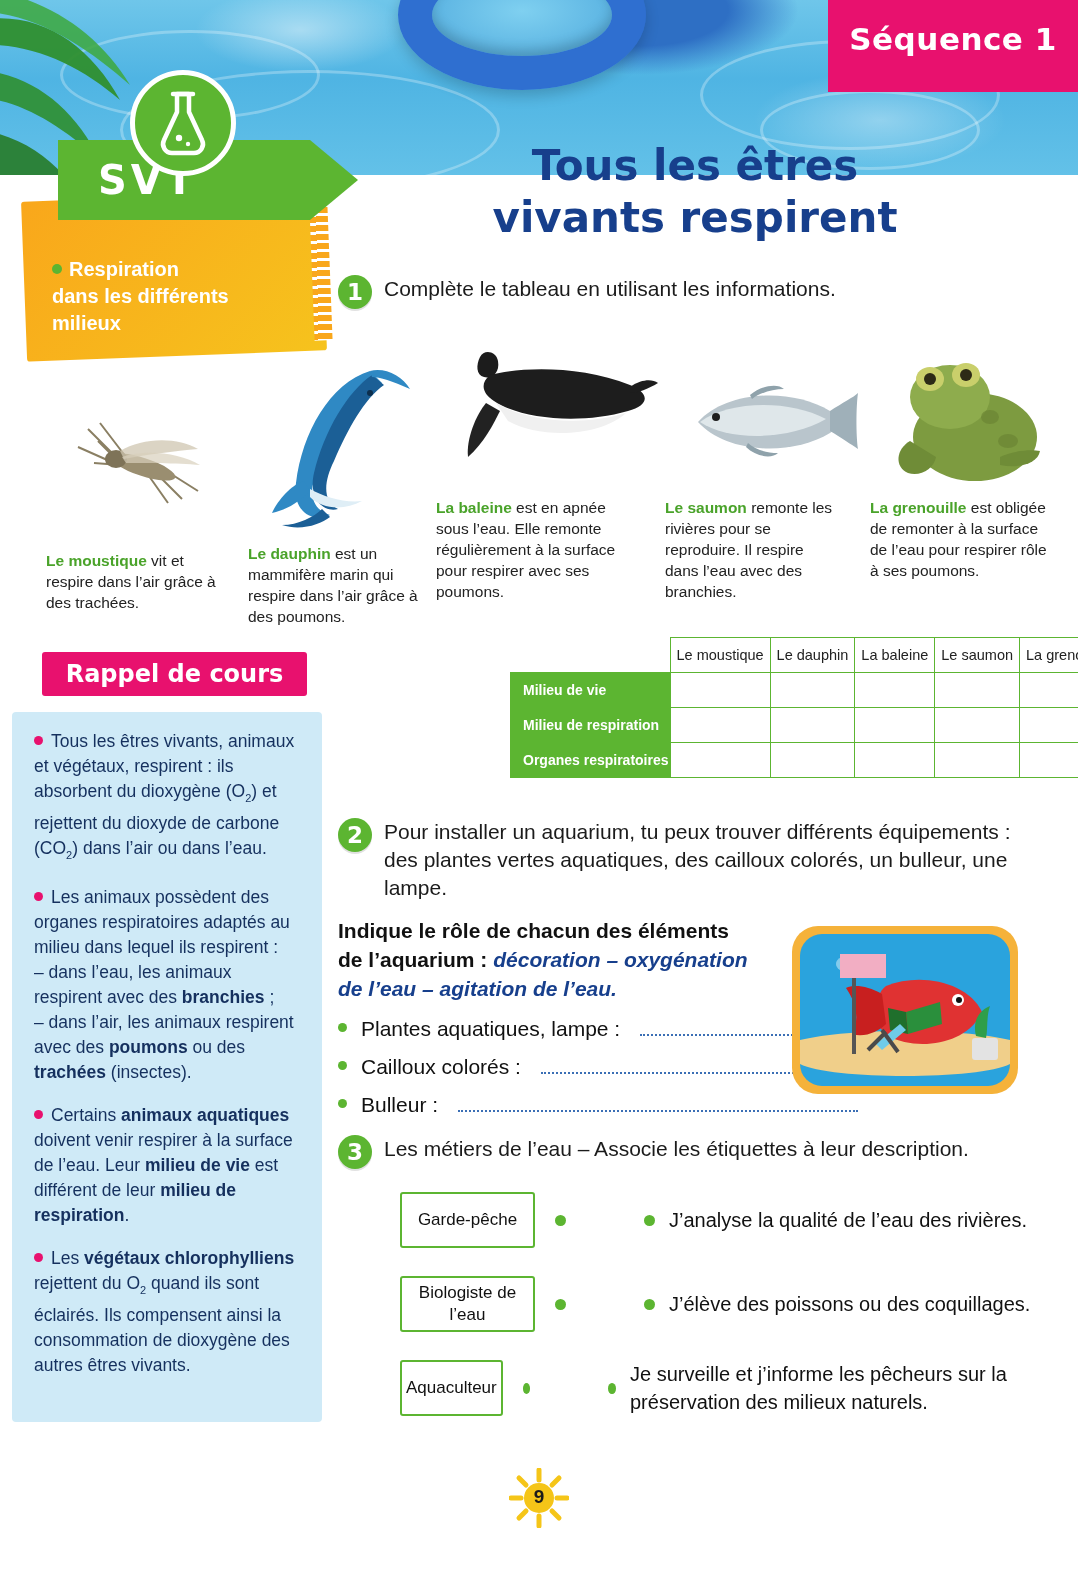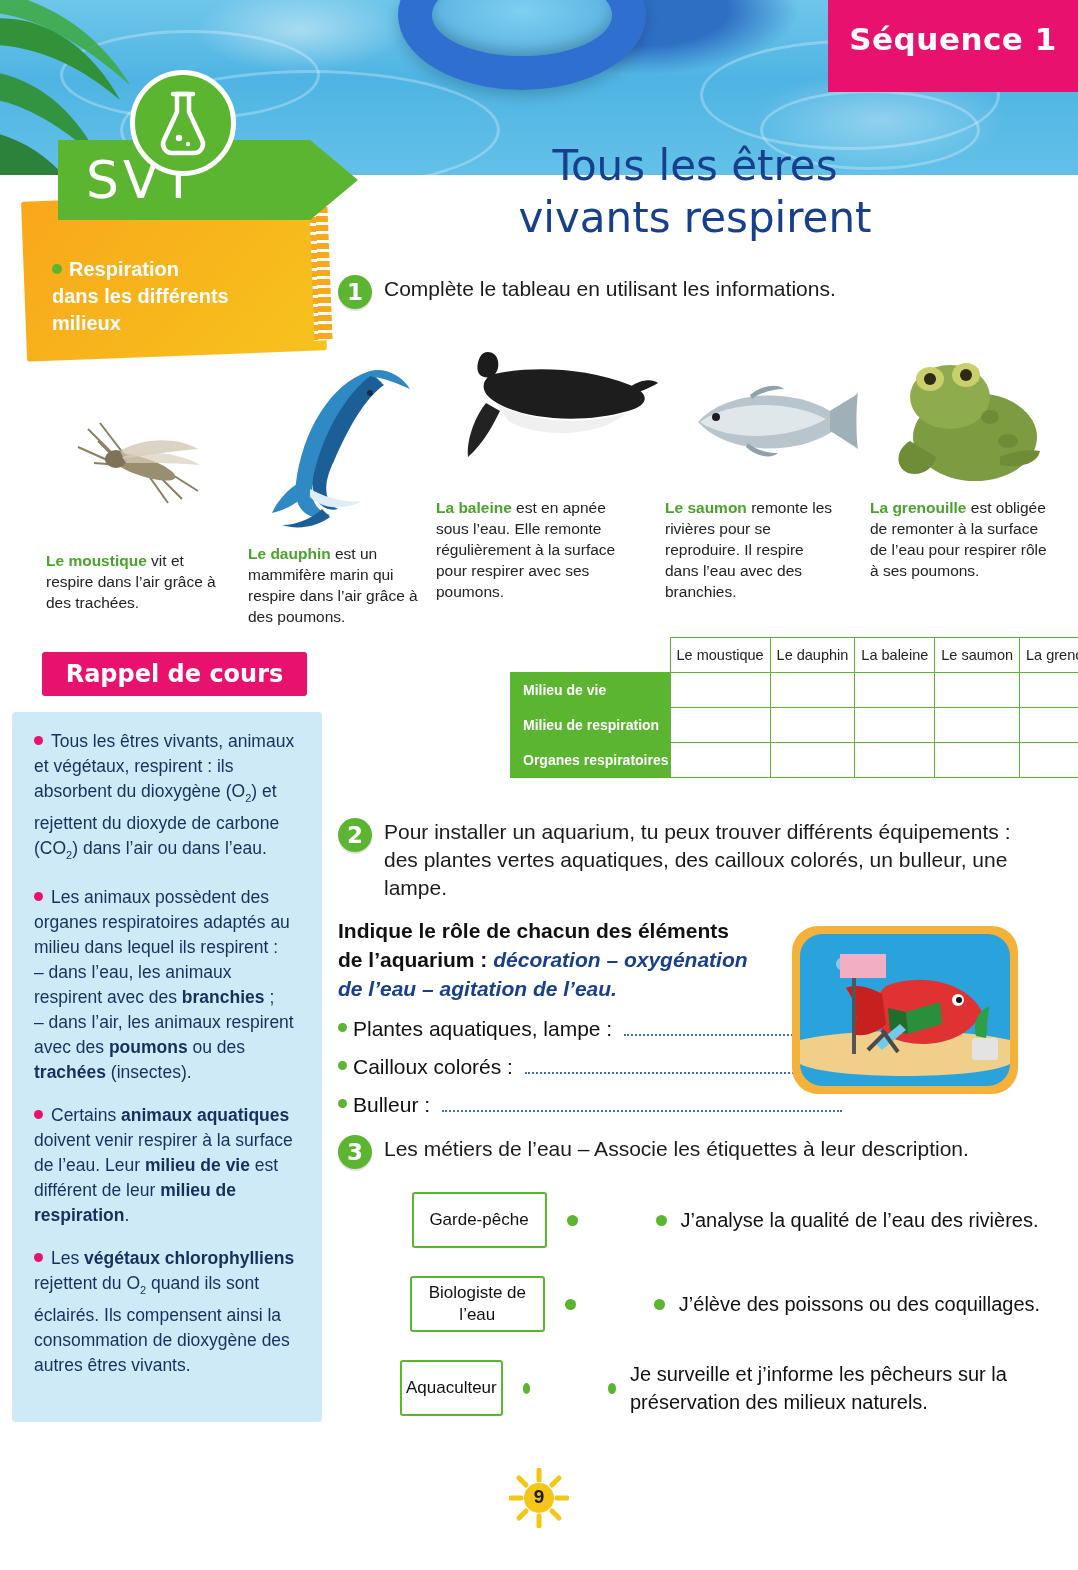--- a/index.html
+++ b/index.html
@@ -54,22 +54,22 @@
   }
 
   
   .svt-flag {
     position: absolute; left: 58px; top: 140px; width: 300px; height: 80px;
     background: #5cb531;
     clip-path: polygon(0 0, 84% 0, 100% 50%, 84% 100%, 0 100%);
     display: flex; align-items: center;
   }
   .svt-flag span {
-    color: #fff; font-size: 52px; font-weight: normal; letter-spacing: 4px;
-    margin-left: 28px; font-family: "DejaVu Sans", sans-serif;
+    color: #fff; font-size: 40px; font-weight: bold; letter-spacing: 4px;
+    margin-left: 40px; font-family: "DejaVu Sans", sans-serif;
   }
   .flask-circle {
     position: absolute; left: 130px; top: 70px; width: 106px; height: 106px;
     border-radius: 50%; background: #5cb531; border: 5px solid #ffffff;
     display: flex; align-items: center; justify-content: center; z-index: 3;
   }
   .orange-panel {
     position: absolute; left: 24px; top: 196px; width: 300px; height: 160px;
     background: linear-gradient(135deg, #f9a71b 0%, #f6c31d 100%);
     transform: rotate(-2.2deg);
@@ -86,21 +86,21 @@
   }
   .orange-text .dot {
     display:inline-block; width:10px; height:10px; border-radius:50%;
     background:#5cb531; margin-right:7px; vertical-align: 2px;
   }
 
   
   .title {
     position: absolute; left: 430px; top: 140px; width: 530px;
     text-align: center; color: #173f8c;
-    font-family: "DejaVu Sans", sans-serif; font-weight: normal;
+    font-family: "DejaVu Sans", sans-serif; font-weight: bold;
     font-size: 42px; line-height: 52px;
   }
 
   
   .num {
     width: 34px; height: 34px; border-radius: 50%;
     background: #5cb531; color: #fff;
     font-family: "DejaVu Sans", sans-serif; font-weight: bold; font-size: 23px;
     display: flex; align-items: center; justify-content: center;
     flex: 0 0 auto;
@@ -157,21 +157,21 @@
     background:#e8116e; margin-right:8px; vertical-align: 2px;
   }
   .rappel-box b { font-weight: bold; }
   sub { font-size: 11px; }
 
   
   .q2 { position: absolute; left: 338px; top: 818px; width: 700px; }
   .q2 .bold-line { font-size: 21px; font-weight: bold; color: #111; line-height: 29px; }
   .q2 .ital { font-style: italic; color: #173f8c; font-weight: bold; }
   .q2 .item {
-    display: flex; align-items: baseline; gap: 6px;
+    display: flex; align-items: baseline; gap: 14px;
     font-size: 21px; color: #111; margin-top: 14px;
   }
   .q2 .item .dot {
     width: 9px; height: 9px; border-radius: 50%; background: #5cb531;
     flex: 0 0 auto; position: relative; top: -4px;
   }
   .dots-line {
     flex: 0 0 auto;
     border-bottom: 2.5px dotted #3b6fb5; height: 14px; margin-left: 6px;
   }
@@ -180,21 +180,21 @@
   .aquarium { position: absolute; left: 790px; top: 920px; width: 230px; height: 180px; }
 
   
   .q3 { position: absolute; left: 338px; top: 1135px; width: 710px; }
   .match { position: absolute; left: 400px; top: 1192px; width: 650px; }
   .tag {
     width: 135px; min-height: 56px; border: 2.2px solid #5cb531; border-radius: 3px;
     display: flex; align-items: center; justify-content: center; text-align: center;
     font-size: 17px; color: #111; line-height: 22px; background: #fff; padding: 4px;
   }
-  .mrow { display: flex; align-items: center; margin-bottom: 28px; justify-content: center; }
+  .mrow { display: flex; align-items: center; margin-bottom: 28px; }
   .mdot { width: 11px; height: 11px; border-radius: 50%; background: #5cb531; }
   .mleft-dot { margin-left: 20px; }
   .mright-dot { margin-left: 78px; }
   .mtext { font-size: 20px; color: #111; margin-left: 14px; line-height: 28px; max-width: 420px; }
 
   
   .footer-sun {
     position: absolute; left: 50%; transform: translateX(-50%); bottom: 42px;
     width: 60px; height: 60px;
   }

